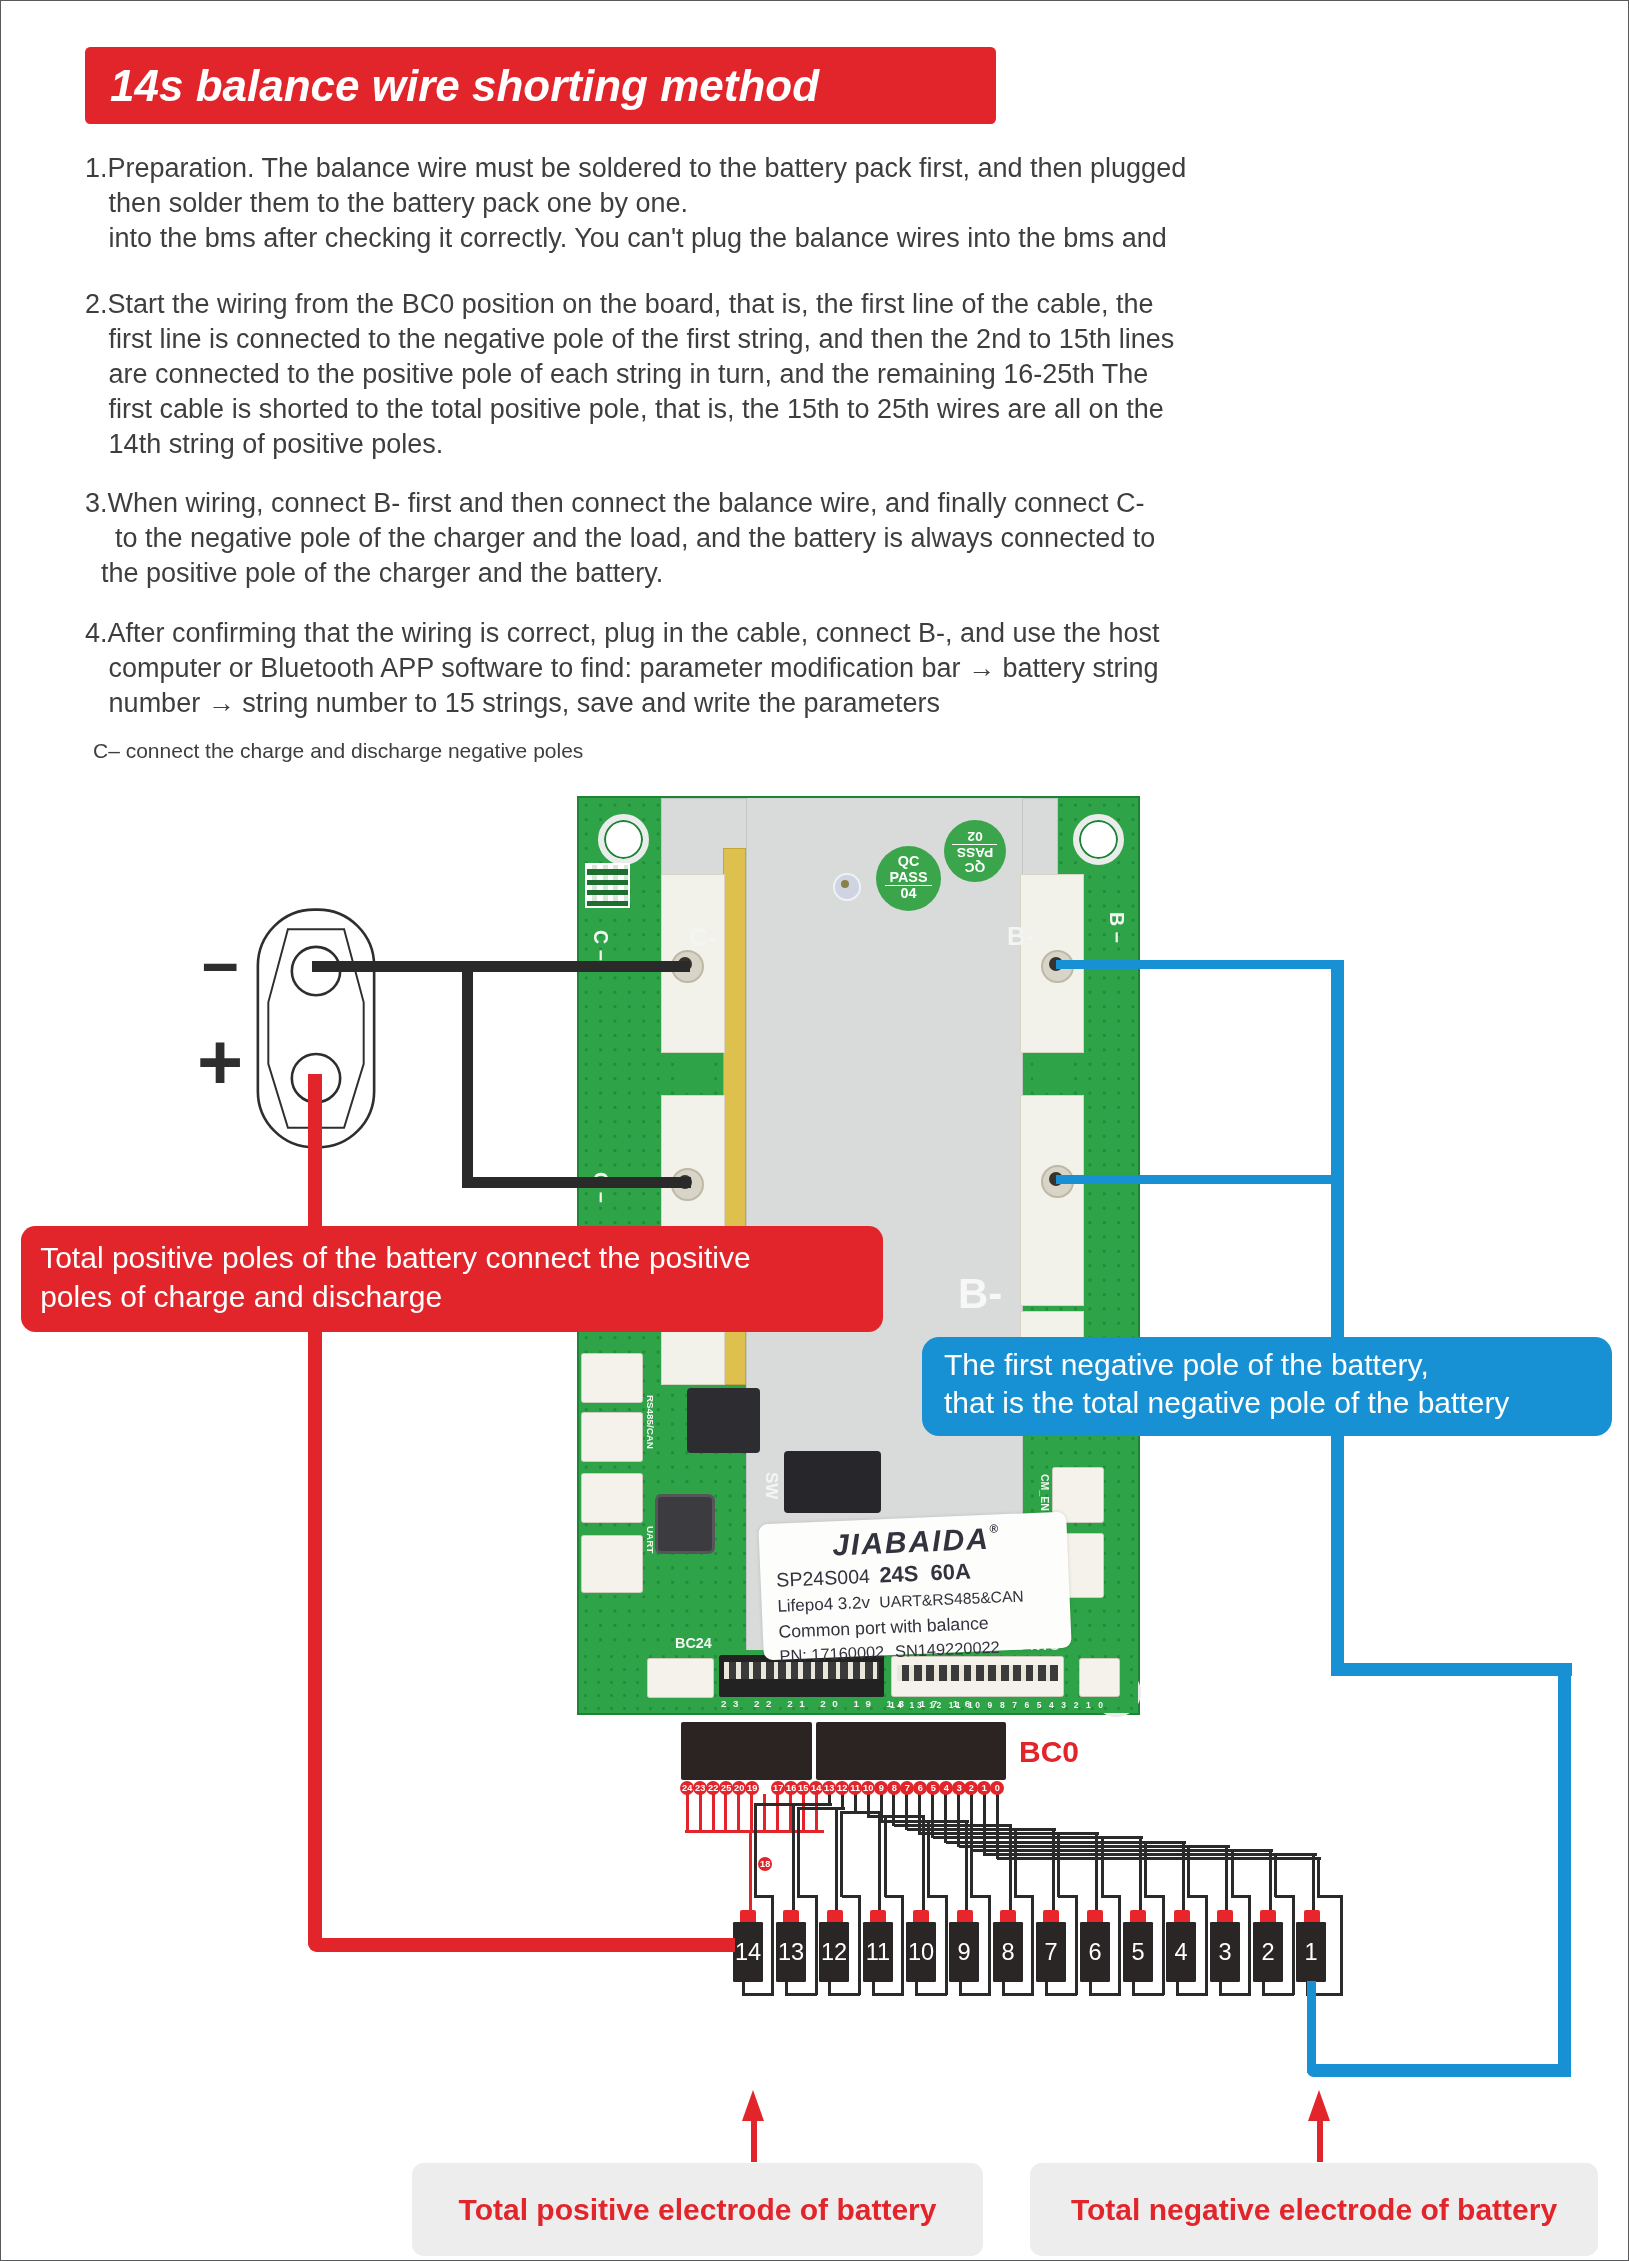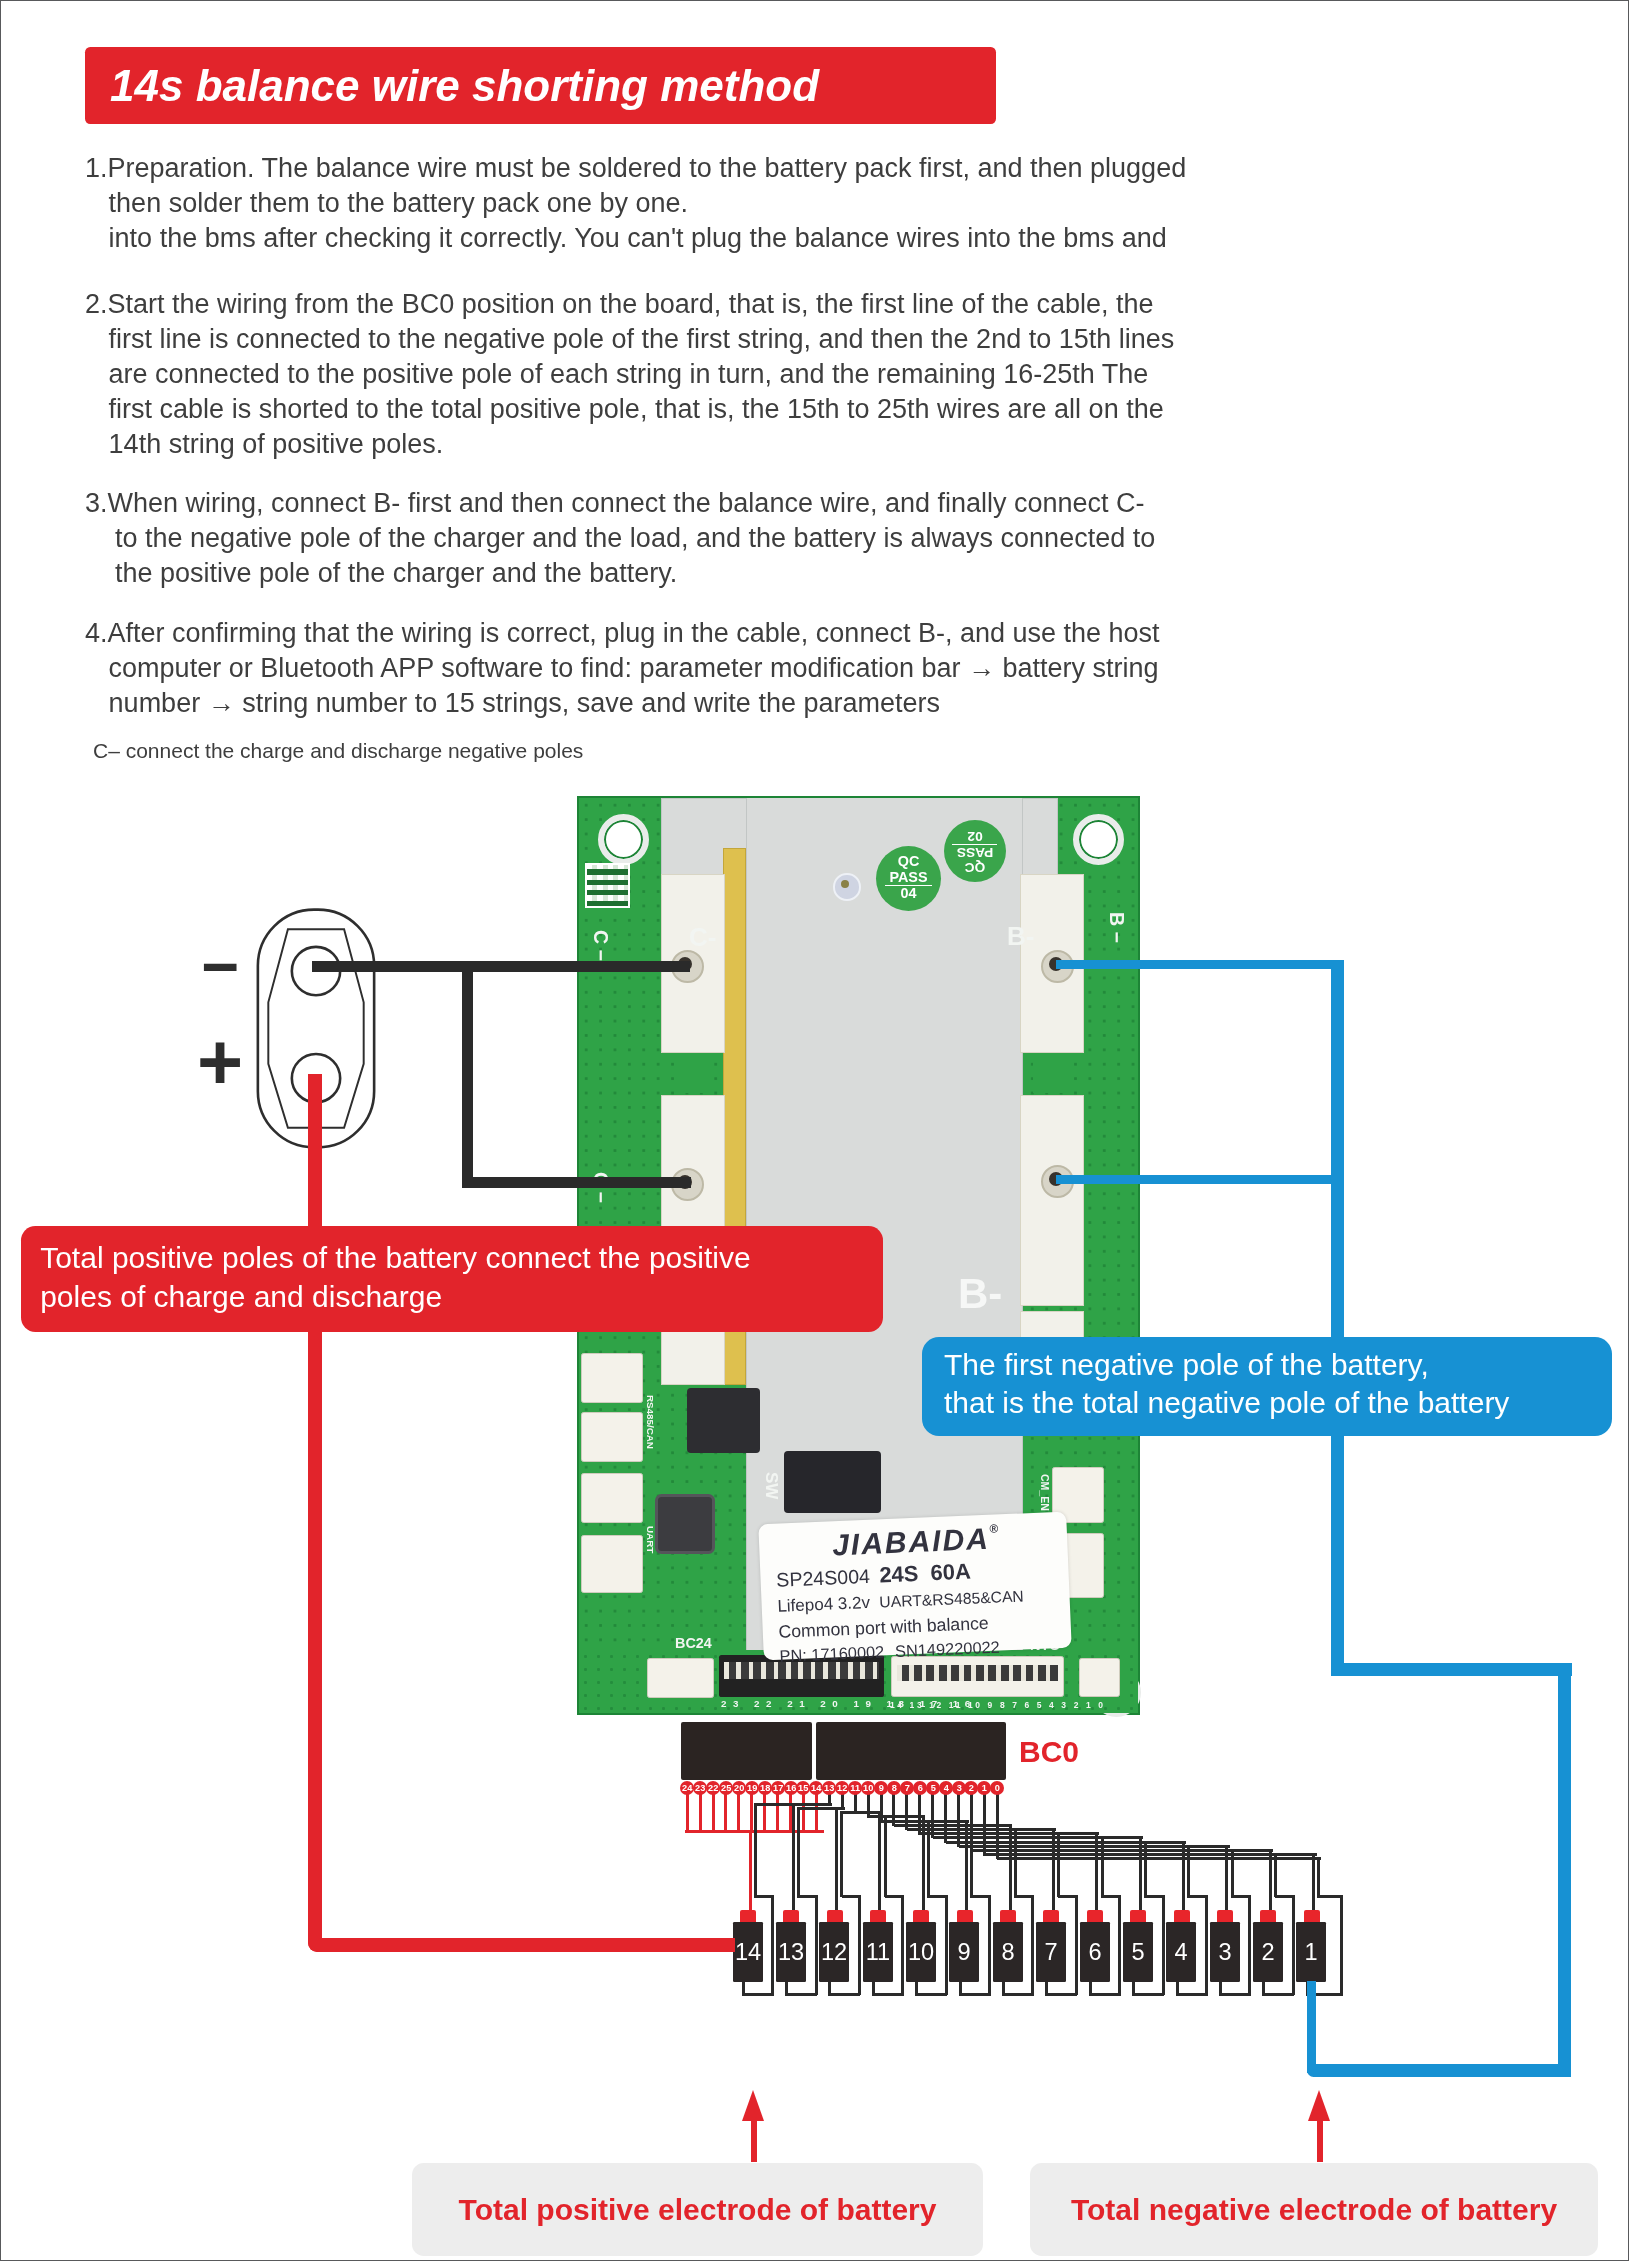--- a/index.html
+++ b/index.html
@@ -70,21 +70,21 @@
   <div class="abs para" style="top:286px">
     <div>2.Start the wiring from the BC0 position on the board, that is, the first line of the cable, the</div>
     <div class="cont">first line is connected to the negative pole of the first string, and then the 2nd to 15th lines</div>
     <div class="cont">are connected to the positive pole of each string in turn, and the remaining 16-25th The</div>
     <div class="cont">first cable is shorted to the total positive pole, that is, the 15th to 25th wires are all on the</div>
     <div class="cont">14th string of positive poles.</div>
   </div>
   <div class="abs para" style="top:485px">
     <div>3.When wiring, connect B- first and then connect the balance wire, and finally connect C-</div>
     <div class="cont" style="margin-left:30px">to the negative pole of the charger and the load, and the battery  is always connected to</div>
-    <div class="cont" style="margin-left:30px">the positive pole of the charger and the battery.</div>
+    <div class="cont" style="margin-left:16px">the positive pole of the charger and the battery.</div>
   </div>
   <div class="abs para" style="top:615px">
     <div>4.After confirming that the wiring is correct, plug in the cable, connect B-, and use the host</div>
     <div class="cont">computer or Bluetooth APP software to find: parameter modification bar → battery string</div>
     <div class="cont">number → string number to 15 strings, save and write the parameters</div>
   </div>
   <div class="abs cnote">C– connect the charge and discharge negative poles</div>
 
   <svg class="abs" style="left:254px;top:906px;z-index:2" width="122" height="243" viewBox="0 0 186 372">
     <rect x="4" y="4" width="178" height="364" rx="86" fill="#ffffff" stroke="#2e2e2e" stroke-width="4"></rect>
@@ -222,21 +222,21 @@
       <div class="pin" style="position: absolute; left: 692px; top: 1780px; width: 14.4px; height: 14.4px;">23</div>
       <div style="position: absolute; left: 698px; top: 1793px; width: 3.3px; height: 39px; background: rgb(226, 36, 43);"></div>
       <div class="pin" style="position: absolute; left: 705px; top: 1780px; width: 14.4px; height: 14.4px;">22</div>
       <div style="position: absolute; left: 711px; top: 1793px; width: 3.3px; height: 39px; background: rgb(226, 36, 43);"></div>
       <div class="pin" style="position: absolute; left: 718px; top: 1780px; width: 14.4px; height: 14.4px;">25</div>
       <div style="position: absolute; left: 723px; top: 1793px; width: 3.3px; height: 39px; background: rgb(226, 36, 43);"></div>
       <div class="pin" style="position: absolute; left: 731px; top: 1780px; width: 14.4px; height: 14.4px;">20</div>
       <div style="position: absolute; left: 736px; top: 1793px; width: 3.3px; height: 39px; background: rgb(226, 36, 43);"></div>
       <div class="pin" style="position: absolute; left: 744px; top: 1780px; width: 14.4px; height: 14.4px;">19</div>
       <div style="position: absolute; left: 749px; top: 1793px; width: 3.3px; height: 39px; background: rgb(226, 36, 43);"></div>
-      <div class="pin" style="position: absolute; left: 757px; top: 1780px; width: 14.4px; height: 14.4px;">18</div>
+      <div class="pin" style="position: absolute; left: 757px; top: 1856px; width: 14.4px; height: 14.4px;">18</div>
       <div style="position: absolute; left: 762px; top: 1793px; width: 3.3px; height: 39px; background: rgb(226, 36, 43);"></div>
       <div class="pin" style="position: absolute; left: 770px; top: 1780px; width: 14.4px; height: 14.4px;">17</div>
       <div style="position: absolute; left: 775px; top: 1793px; width: 3.3px; height: 39px; background: rgb(226, 36, 43);"></div>
       <div class="pin" style="position: absolute; left: 783px; top: 1780px; width: 14.4px; height: 14.4px;">16</div>
       <div style="position: absolute; left: 788px; top: 1793px; width: 3.3px; height: 39px; background: rgb(226, 36, 43);"></div>
       <div class="pin" style="position: absolute; left: 795px; top: 1780px; width: 14.4px; height: 14.4px;">15</div>
       <div style="position: absolute; left: 801px; top: 1793px; width: 3.3px; height: 39px; background: rgb(226, 36, 43);"></div>
       <div class="pin" style="position: absolute; left: 808px; top: 1780px; width: 14.4px; height: 14.4px;">14</div>
       <div style="position: absolute; left: 814px; top: 1793px; width: 3.3px; height: 39px; background: rgb(226, 36, 43);"></div>
       <div class="pin" style="position: absolute; left: 821px; top: 1780px; width: 14.4px; height: 14.4px;">13</div>

